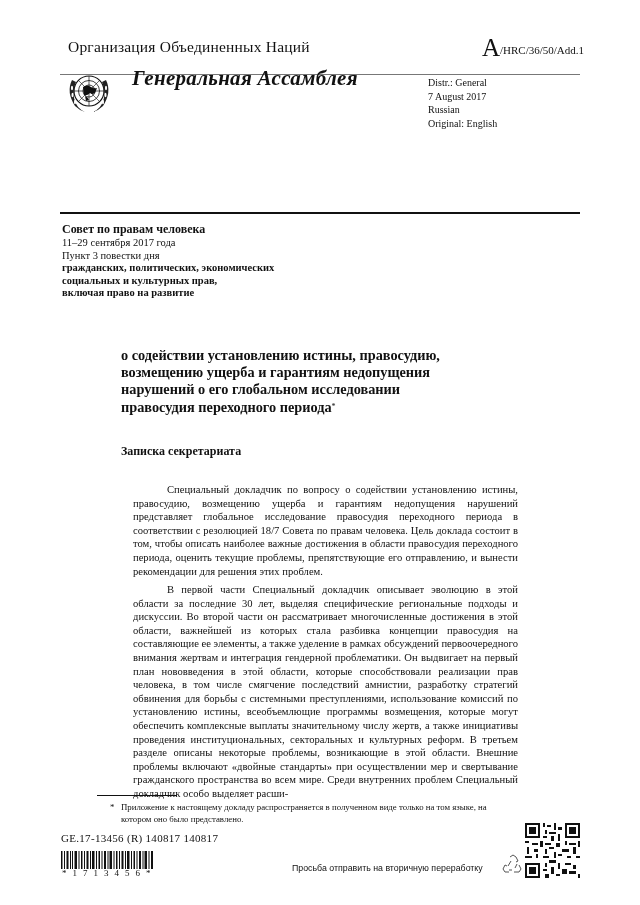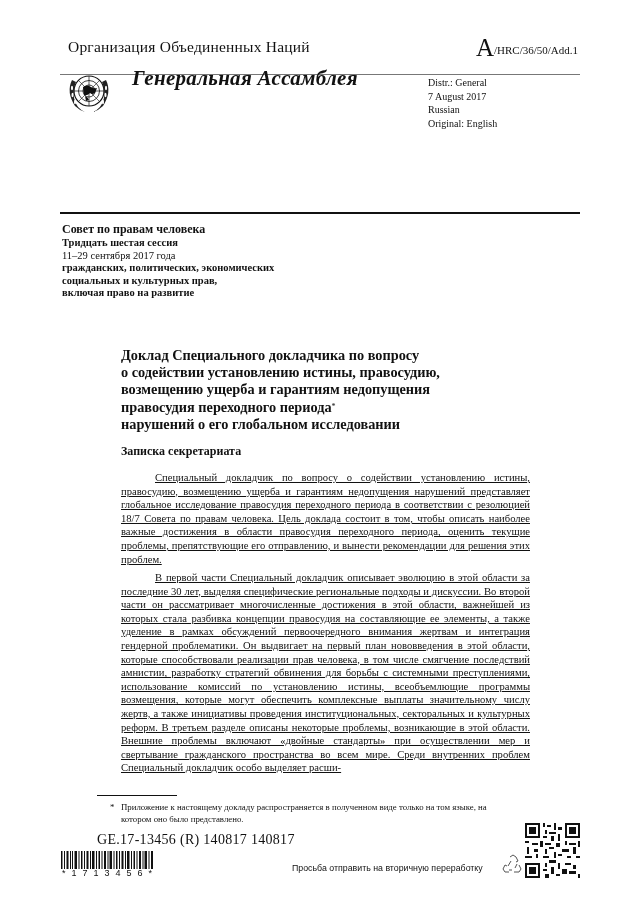--- a/index.html
+++ b/index.html
@@ -1,43 +1,43 @@
 <!DOCTYPE html>
 <html><head>
 <meta charset="utf-8">
 <style>
   html, body { margin:0; padding:0; background:#ffffff; }
   body { width:640px; height:905px; position:relative; overflow:hidden;
          font-family:"Liberation Serif", "DejaVu Serif", serif; color:#111; }
   .abs { position:absolute; }
   .org { left:68px; top:38px; font-size:15.5px; letter-spacing:0.2px; }
-  .symbol { right:62px; top:38px; font-size:11px; white-space:nowrap; }
+  .symbol { right:56px; top:38px; font-size:11px; white-space:nowrap; }
   .symbol .big { font-size:25px; line-height:20px; vertical-align:-2px; }
   .rule-top { left:60px; top:74px; width:520px; height:1px; background:#777; }
   .emblem { left:64px; top:68px; width:50px; height:50px; }
   .body-name { left:132px; top:66px; font-size:21px; font-weight:bold; letter-spacing:0.3px;font-style:italic; }
   .distr { left:428px; top:76px; font-size:10px; line-height:13.5px; }
   .rule-mid { left:60px; top:212px; width:520px; height:2px; background:#111; }
   .council { left:62px; top:222px; width:300px; font-size:10.5px; line-height:12.6px; }
   .council .c-title { font-size:12px; font-weight:bold; line-height:15px; }
   .council .b { font-weight:bold; }
   .report-title { left:121px; top:347px; width:380px; font-size:14.3px; font-weight:bold; line-height:17px; }
   .report-title sup { font-size:8px; vertical-align:3px; font-weight:normal; }
   .note-heading { left:121px; top:444px; font-size:12px; font-weight:bold;text-align:right; }
   .para { left:121px; width:409px; font-size:10.6px; line-height:13.6px; text-align:justify; }
-  .para p { margin:0; text-indent:34px;text-decoration:underline; }
+  .para p { margin:12px; text-indent:34px; }
   .p1 { top:471px; }
   .p2 { top:571px; }
   .fn-rule { left:97px; top:795px; width:80px; height:1px; background:#111; }
   .footnote { left:97px; top:801px; width:420px; font-size:8.8px; line-height:12px; }
   .footnote .star { position:absolute; left:13px; top:0; }
   .footnote .fn-text { margin-left:24px; display:block; }
-  .job { left:61px; top:832px; font-size:14px; letter-spacing:0.3px;margin-left:36px; }
+  .job { left:61px; top:832px; font-size:11px; letter-spacing:0.3px; }
   .barcode { left:61px; top:851px; width:92px; height:18px; }
-  .barcode-num { left:62px; top:868px; font-size:9px; letter-spacing:6px; font-family:Liberation Sans, sans-serif; }
+  .barcode-num { left:62px; top:868px; font-size:9px; letter-spacing:6px; font-family:Liberation Serif, serif; }
   .recycle-text { left:292px; top:863px; font-size:8.8px; font-family:"Liberation Sans", sans-serif; }
   .recycle-icon { left:500px; top:852px; width:26px; height:26px; }
   .qr { left:525px; top:823px; width:55px; height:55px; }
 </style>
 </head>
 <body>
 
 <div class="abs org">Организация Объединенных Наций</div>
 <div class="abs symbol">
   <span class="big">A</span><span>/HRC/36/50/Add.1</span>
@@ -76,33 +76,32 @@
   <div>Distr.: General</div>
   <div>7 August 2017</div>
   <div>Russian</div>
   <div>Original: English</div>
 </div>
 
 <div class="abs rule-mid"></div>
 
 <div class="abs council">
   <div class="c-title">Совет по правам человека</div>
-  <div class="b">Тридцать шестая сессия</div>
   <div>11–29 сентября 2017 года</div>
+  <div>Пункт 3 повестки дня</div>
   <div class="b">гражданских, политических, экономических</div>
   <div class="b">социальных и культурных прав,</div>
   <div class="b">включая право на развитие</div>
 </div>
 
 <div class="abs report-title">
-  <div>Доклад Специального докладчика по вопросу</div>
   <div>о содействии установлению истины, правосудию,</div>
   <div>возмещению ущерба и гарантиям недопущения</div>
+  <div>нарушений о его глобальном исследовании</div>
   <div><span>правосудия переходного периода</span><sup>*</sup></div>
-  <div>нарушений о его глобальном исследовании</div>
 </div>
 
 <div class="abs note-heading">Записка секретариата</div>
 
 <div class="abs para p1">
   <p>Специальный докладчик по вопросу о содействии установлению истины, правосудию, возмещению ущерба и гарантиям недопущения нарушений представляет глобальное исследование правосудия переходного периода в соответствии с резолюцией 18/7 Совета по правам человека. Цель доклада состоит в том, чтобы описать наиболее важные достижения в области правосудия переходного периода, оценить текущие проблемы, препятствующие его отправлению, и вынести рекомендации для решения этих проблем.</p>
 </div>
 <div class="abs para p2">
   <p>В первой части Специальный докладчик описывает эволюцию в этой области за последние 30 лет, выделяя специфические региональные подходы и дискуссии. Во второй части он рассматривает многочисленные достижения в этой области, важнейшей из которых стала разбивка концепции правосудия на составляющие ее элементы, а также уделение в рамках обсуждений первоочередного внимания жертвам и интеграция гендерной проблематики. Он выдвигает на первый план нововведения в этой области, которые способствовали реализации прав человека, в том числе смягчение последствий амнистии, разработку стратегий обвинения для борьбы с системными преступлениями, использование комиссий по установлению истины, всеобъемлющие программы возмещения, которые могут обеспечить комплексные выплаты значительному числу жертв, а также инициативы проведения институциональных, секторальных и культурных реформ. В третьем разделе описаны некоторые проблемы, возникающие в этой области. Внешние проблемы включают «двойные стандарты» при осуществлении мер и свертывание гражданского пространства во всем мире. Среди внутренних проблем Специальный докладчик особо выделяет расши-</p>
 </div>

